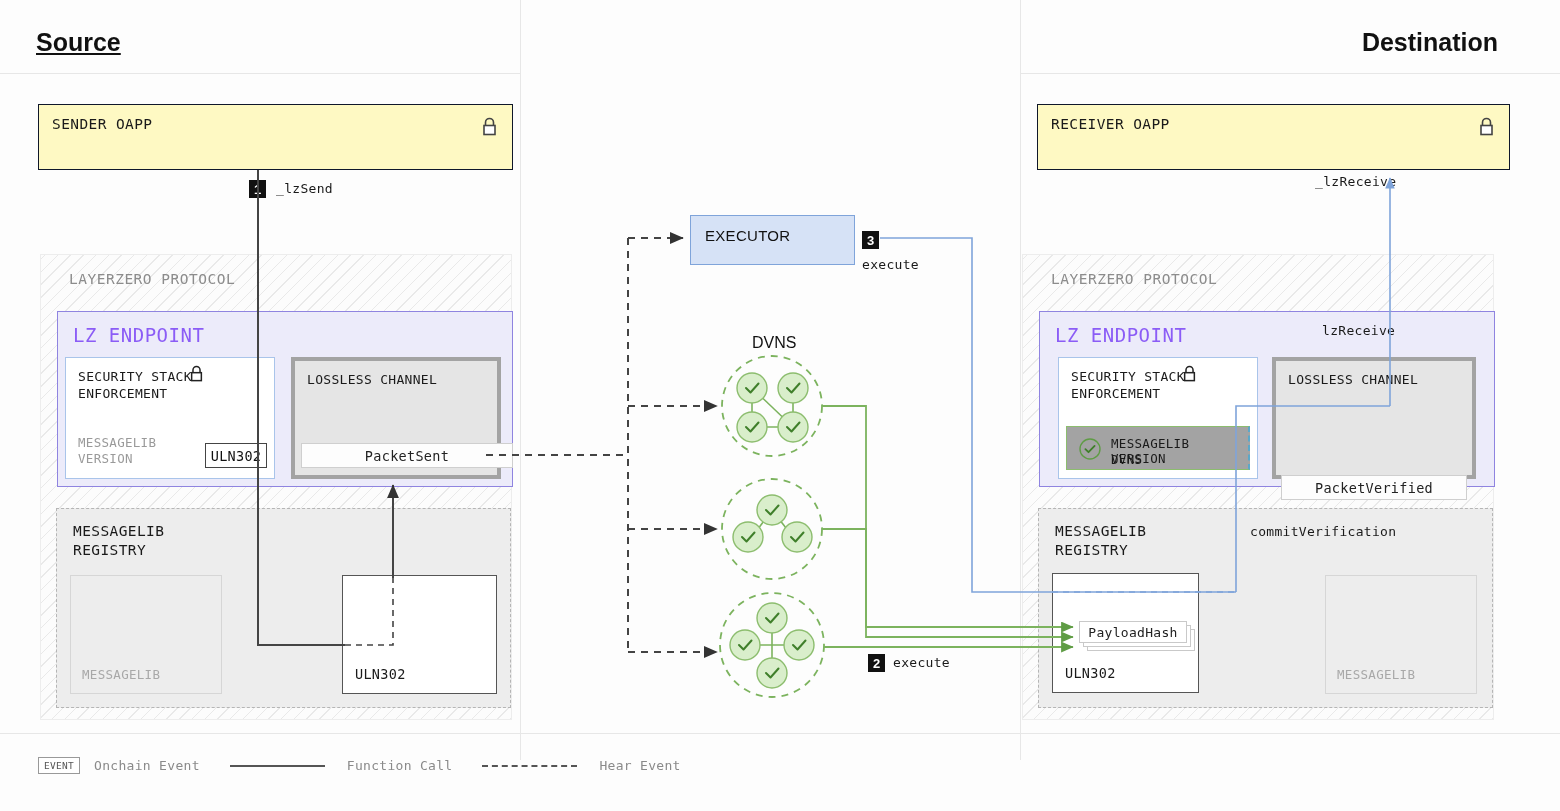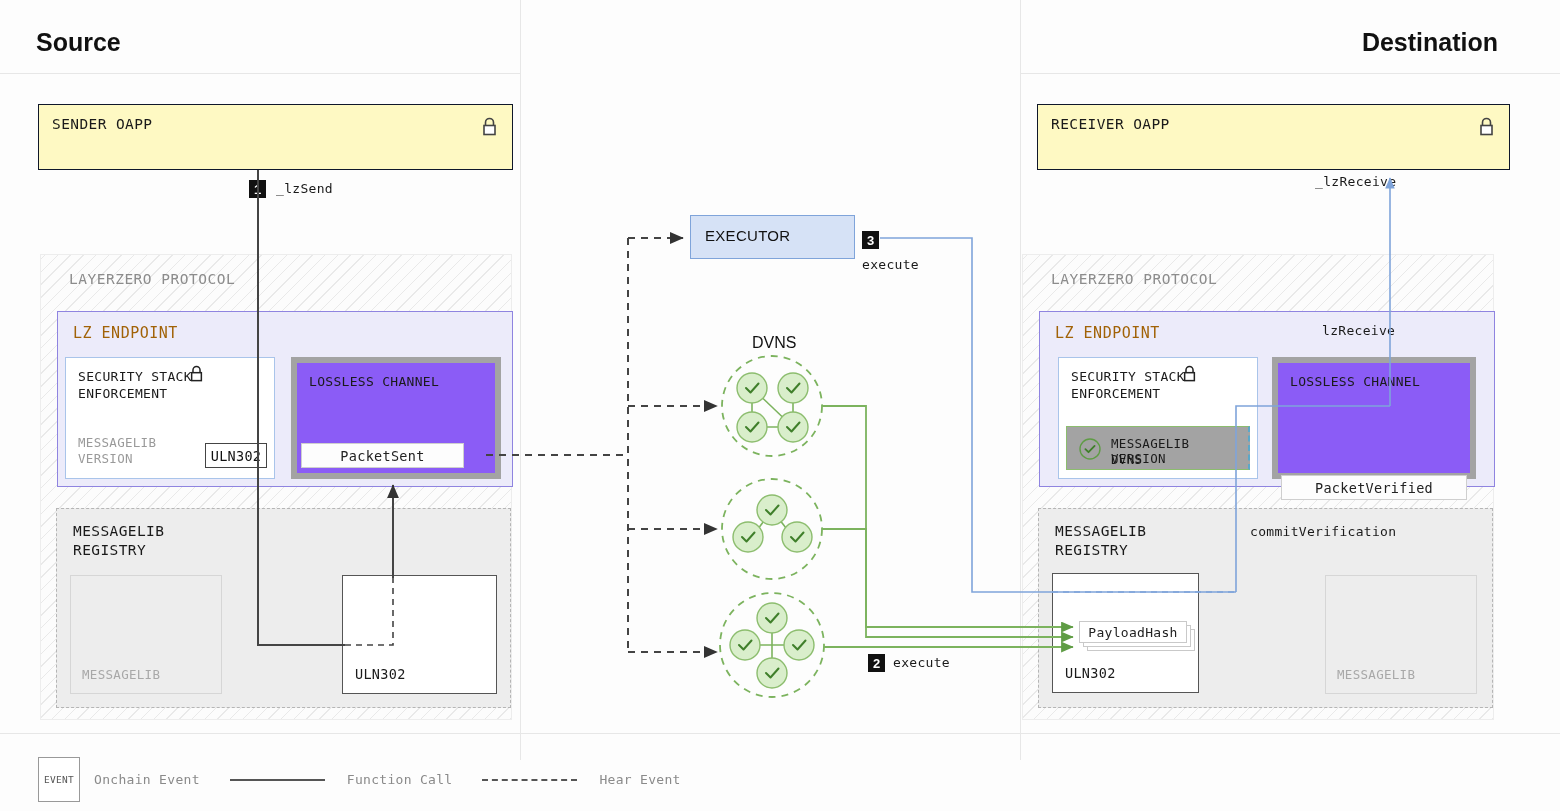--- a/index.html
+++ b/index.html
@@ -48,37 +48,37 @@
     font-size:14.5px; color:#8c8c8c; letter-spacing:.5px;
   }
 
   .endpoint {
     position:absolute;
     background:#ecebfa;
     border:1px solid #8f84e0;
   }
   .endpoint > .cap {
     position:absolute; left:15px; top:12px;
-    font-size:15px; color:#a16207; letter-spacing:.5px;
+    font-size:19px; color:#8b5cf6; letter-spacing:.5px;
   }
 
   .secstack {
     position:absolute;
     background:#fff;
     border:1px solid #a9c4ea;
   }
   .secstack .t1 { position:absolute; left:12px; top:11px; font-size:13px; color:#1a1a1a; letter-spacing:.3px;}
   .secstack .t2 { position:absolute; left:12px; top:28px; font-size:13px; color:#1a1a1a; letter-spacing:.3px;}
   .secstack .mlv { position:absolute; left:12px; bottom:28px; font-size:12.5px; color:#9a9a9a; letter-spacing:.3px;}
   .secstack .mlv2 { position:absolute; left:12px; bottom:12px; font-size:12.5px; color:#9a9a9a; letter-spacing:.3px;}
 
   .channel {
     position:absolute;
-    background:#8b5cf6;
-    border:6px solid #a3a3a3;
+    background:#e5e5e5;
+    border:4px solid #a3a3a3;
   }
   .channel .cap { position:absolute; left:12px; top:11px; font-size:13px; color:#1a1a1a; letter-spacing:.3px;}
   .evt {
     position:absolute;
     border:1px solid #cfcfcf;
     background:#fdfdfd;
     display:flex; align-items:center; justify-content:center;
     font-size:13.5px; color:#222; letter-spacing:.3px;
   }
 
@@ -146,35 +146,35 @@
     font-family:"Liberation Sans", sans-serif;
     font-weight:700; font-size:13px;
     display:flex; align-items:center; justify-content:center;
     width:17px; height:18px;
   }
 
   
   .legend { position:absolute; display:flex; align-items:center; }
   .legend .chip {
     border:1px solid #999; background:#fff;
-    font-size:9.5px; color:#555; padding:16px 5px; letter-spacing:.3px;
+    font-size:9.5px; color:#555; padding:2px 5px; letter-spacing:.3px;
   }
   .legend .ltxt { font-size:13px; color:#8a8a8a; letter-spacing:.3px; }
   .legend .solidline { width:95px; height:2px; background:#555; }
   .legend .dashline {
     width:95px; height:0; border-top:2px dashed #555;
   }
   svg.wires { position:absolute; inset:0; width:1560px; height:811px; pointer-events:none; }
 </style>
 </head>
 <body>
 
 <div id="stage">
 
-  <div class="col-title" style="left:36px; top:28px;">Source</div>
+  <div class="col-title" style="left:36px; top:28px;text-decoration:underline;">Source</div>
   <div class="col-title" style="right:62px; top:28px; ">Destination</div>
 
   <div class="hrule" style="left:0; top:73px; width:520px;"></div>
   <div class="hrule" style="left:1020px; top:73px; width:540px;"></div>
   <div class="vrule" style="left:520px; top:0; height:760px;"></div>
   <div class="vrule" style="left:1020px; top:0; height:760px;"></div>
   <div class="hrule" style="left:0; top:733px; width:1560px;"></div>
 
   <div class="oapp" style="left:38px; top:104px; width:475px; height:66px;">
     <div class="lbl">SENDER OAPP</div>
@@ -204,34 +204,34 @@
     </svg>
     <div class="mlv">MESSAGELIB</div>
     <div class="mlv2">VERSION</div>
   </div>
 
   <div class="ulnbadge" style="left:205px; top:443px; width:62px; height:25px;">ULN302</div>
 
   <div class="channel" style="left:291px; top:357px; width:210px; height:122px;">
     <div class="cap">LOSSLESS CHANNEL</div>
   </div>
-  <div class="evt" style="left:301px; top:443px; width:163px; height:25px;">PacketSent</div>
+  <div class="evt" style="left:301px; top:443px; width:212px; height:25px;">PacketSent</div>
 
   <div class="registry" style="left:56px; top:508px; width:455px; height:200px;">
     <div class="cap1">MESSAGELIB</div>
     <div class="cap2">REGISTRY</div>
   </div>
   <div class="ghostlib" style="left:70px; top:575px; width:152px; height:119px;">
     <div class="gl">MESSAGELIB</div>
   </div>
   <div class="uln" style="left:342px; top:575px; width:155px; height:119px;">
     <div class="ul">ULN302</div>
   </div>
 
-  <div class="executor" style="left:690px; top:215px; width:165px; height:44px;">
+  <div class="executor" style="left:690px; top:215px; width:165px; height:50px;">
     <div class="cap">EXECUTOR</div>
   </div>
   <div class="stepbadge" style="left:862px; top:231px;">3</div>
   <div class="flabel" style="left:862px; top:257px;">execute</div>
 
   <div class="dvns-title" style="left:752px; top:334px;">DVNS</div>
 
   <div class="oapp" style="left:1037px; top:104px; width:473px; height:66px;">
     <div class="lbl">RECEIVER OAPP</div>
     <svg class="lock" style="right:14px; top:12px;" width="17" height="20" viewBox="0 0 17 20">

